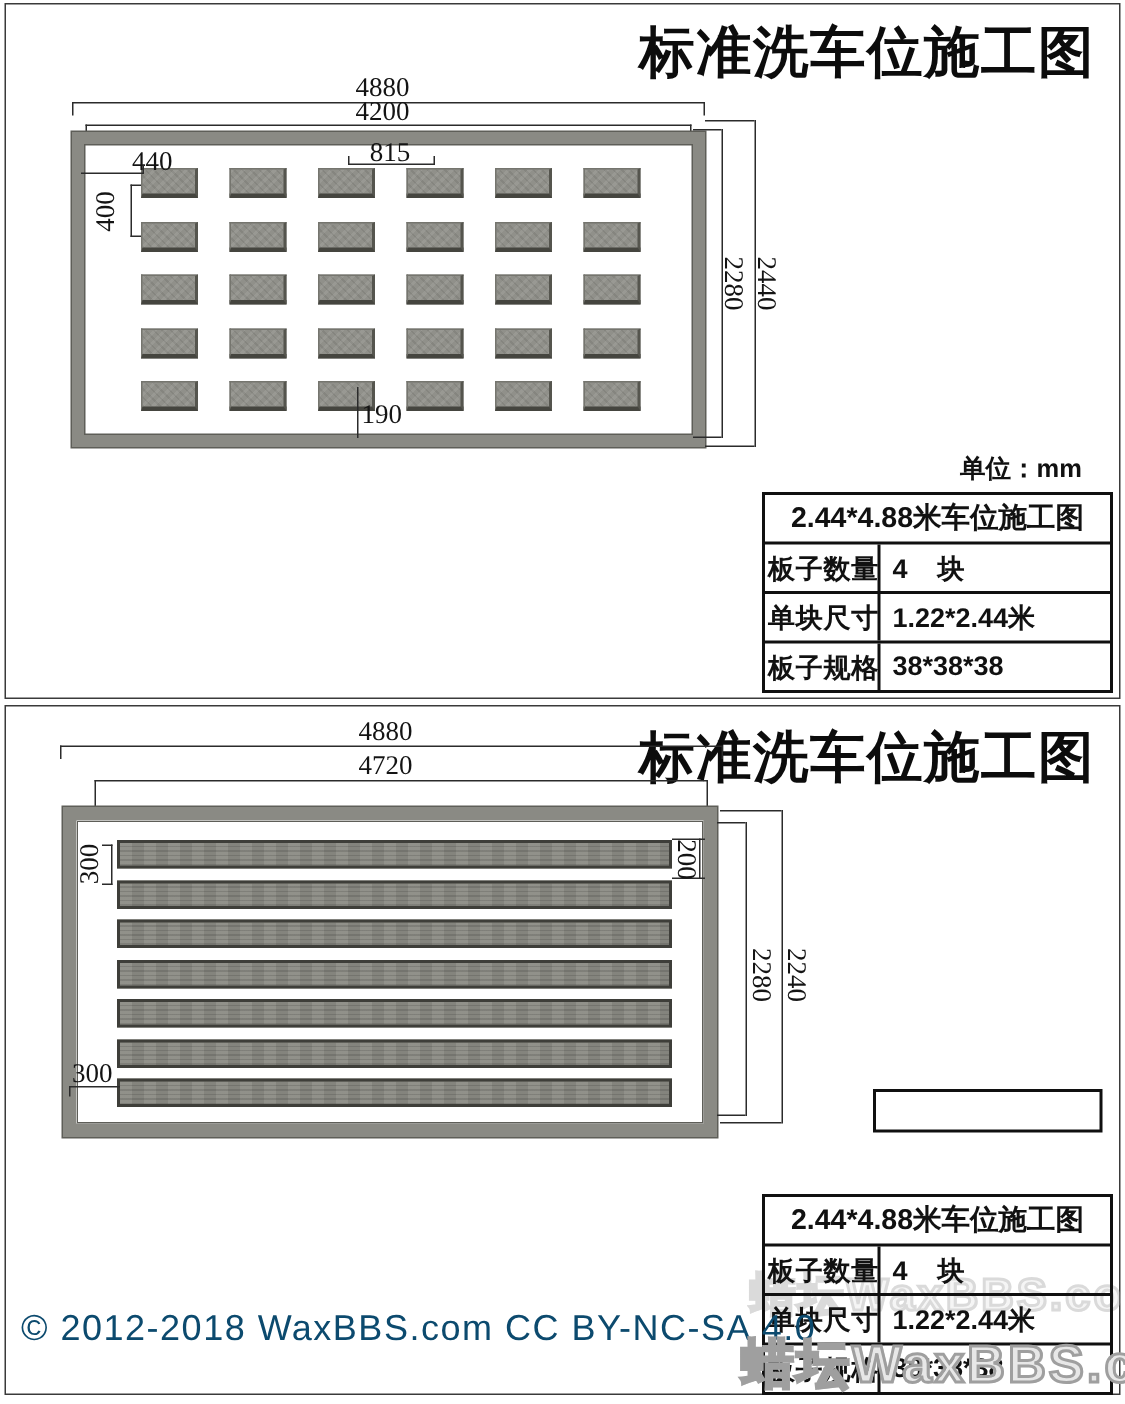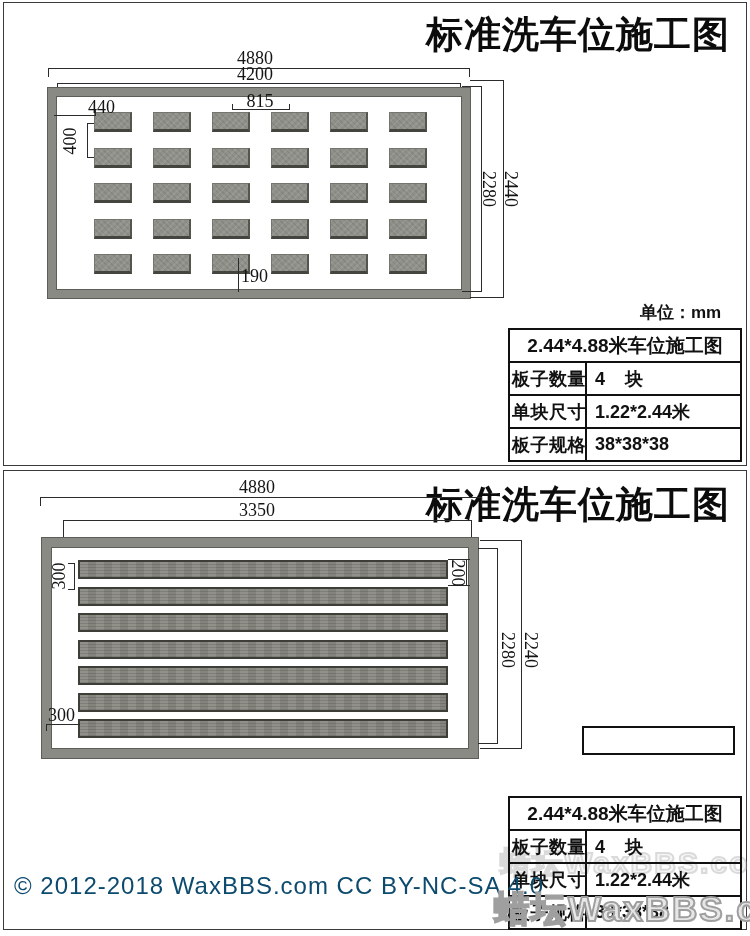--- a/index.html
+++ b/index.html
@@ -150,21 +150,21 @@
 
   <div class="panel" style="left:3px; top:470px; width:744px; height:460px;"></div>
 
   <div class="title" style="left:426px; top:480px;">标准洗车位施工图</div>
 
   <div class="dimtext" style="left:227px; top:477px; width:60px;">4880</div>
   <div class="hline" style="left:40px; top:497px; width:442px;"></div>
   <div class="vline" style="left:40px; top:497px; height:9px;"></div>
   <div class="vline" style="left:481px; top:497px; height:9px;"></div>
 
-  <div class="dimtext" style="left:227px; top:500px; width:60px;">3350</div>
+  <div class="dimtext" style="left:227px; top:500px; width:60px;">4720</div>
   <div class="hline" style="left:63px; top:520px; width:409px;"></div>
   <div class="vline" style="left:63px; top:520px; height:18px;"></div>
   <div class="vline" style="left:471px; top:520px; height:18px;"></div>
 
   <div class="frame frame2" style="left:42px; top:538px; width:436px; height:220px;"></div>
 
   <div class="slat-group" style="left:78px; top:560px;">
       <div class="slat"></div>
       <div class="slat"></div>
       <div class="slat"></div>

